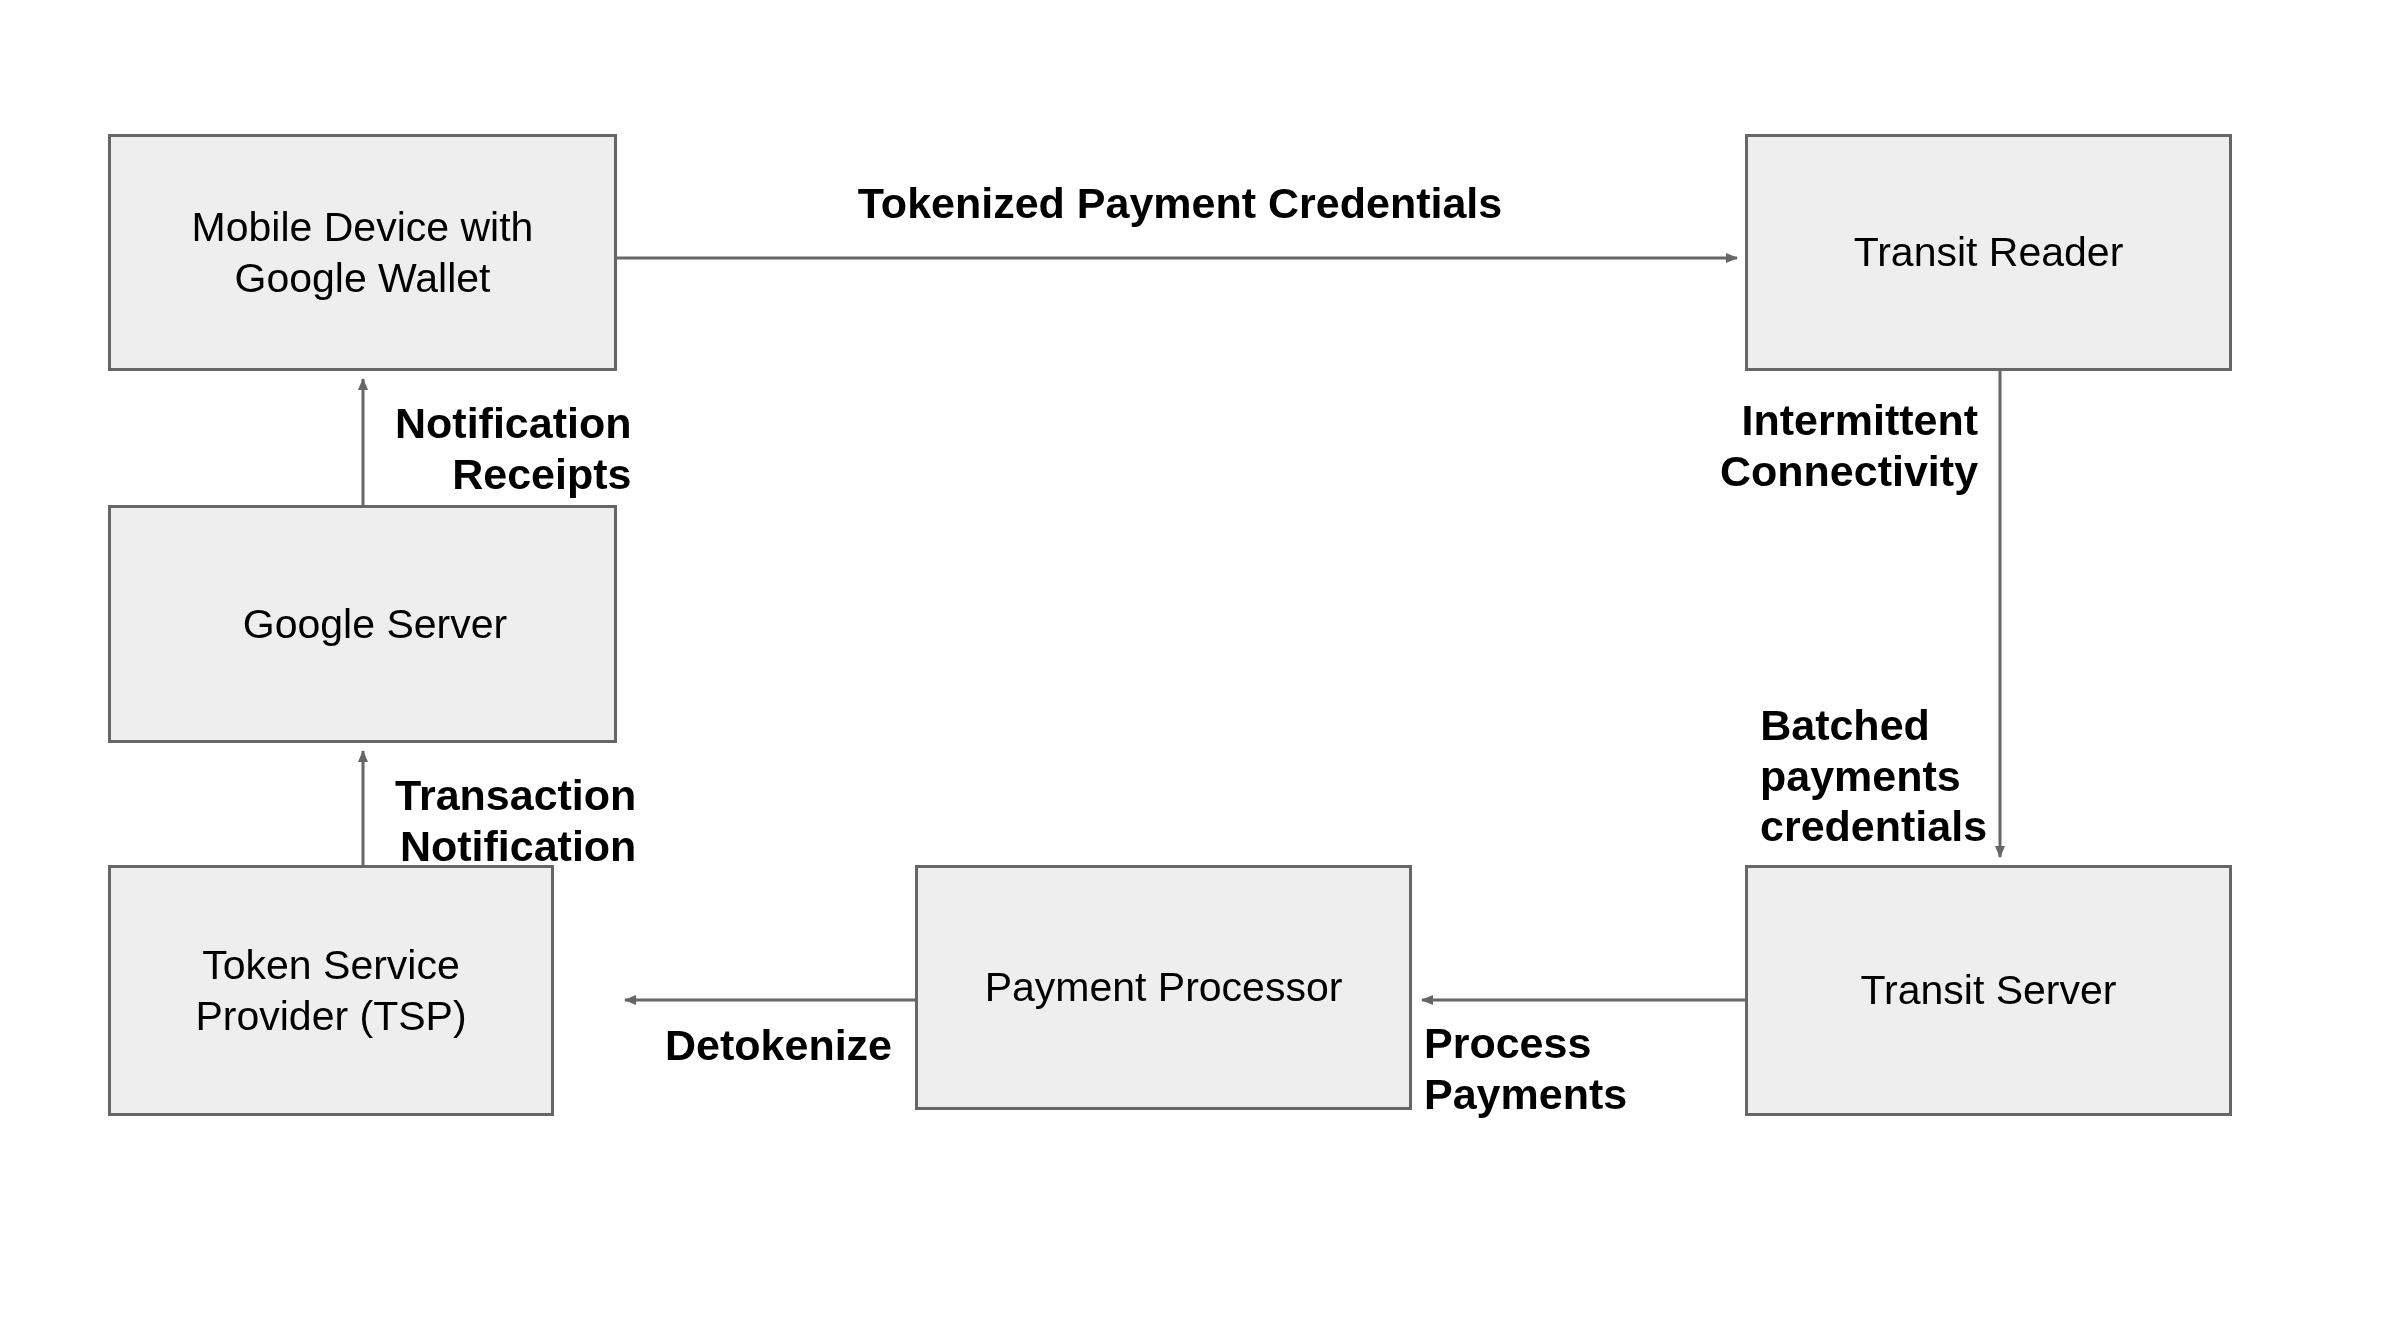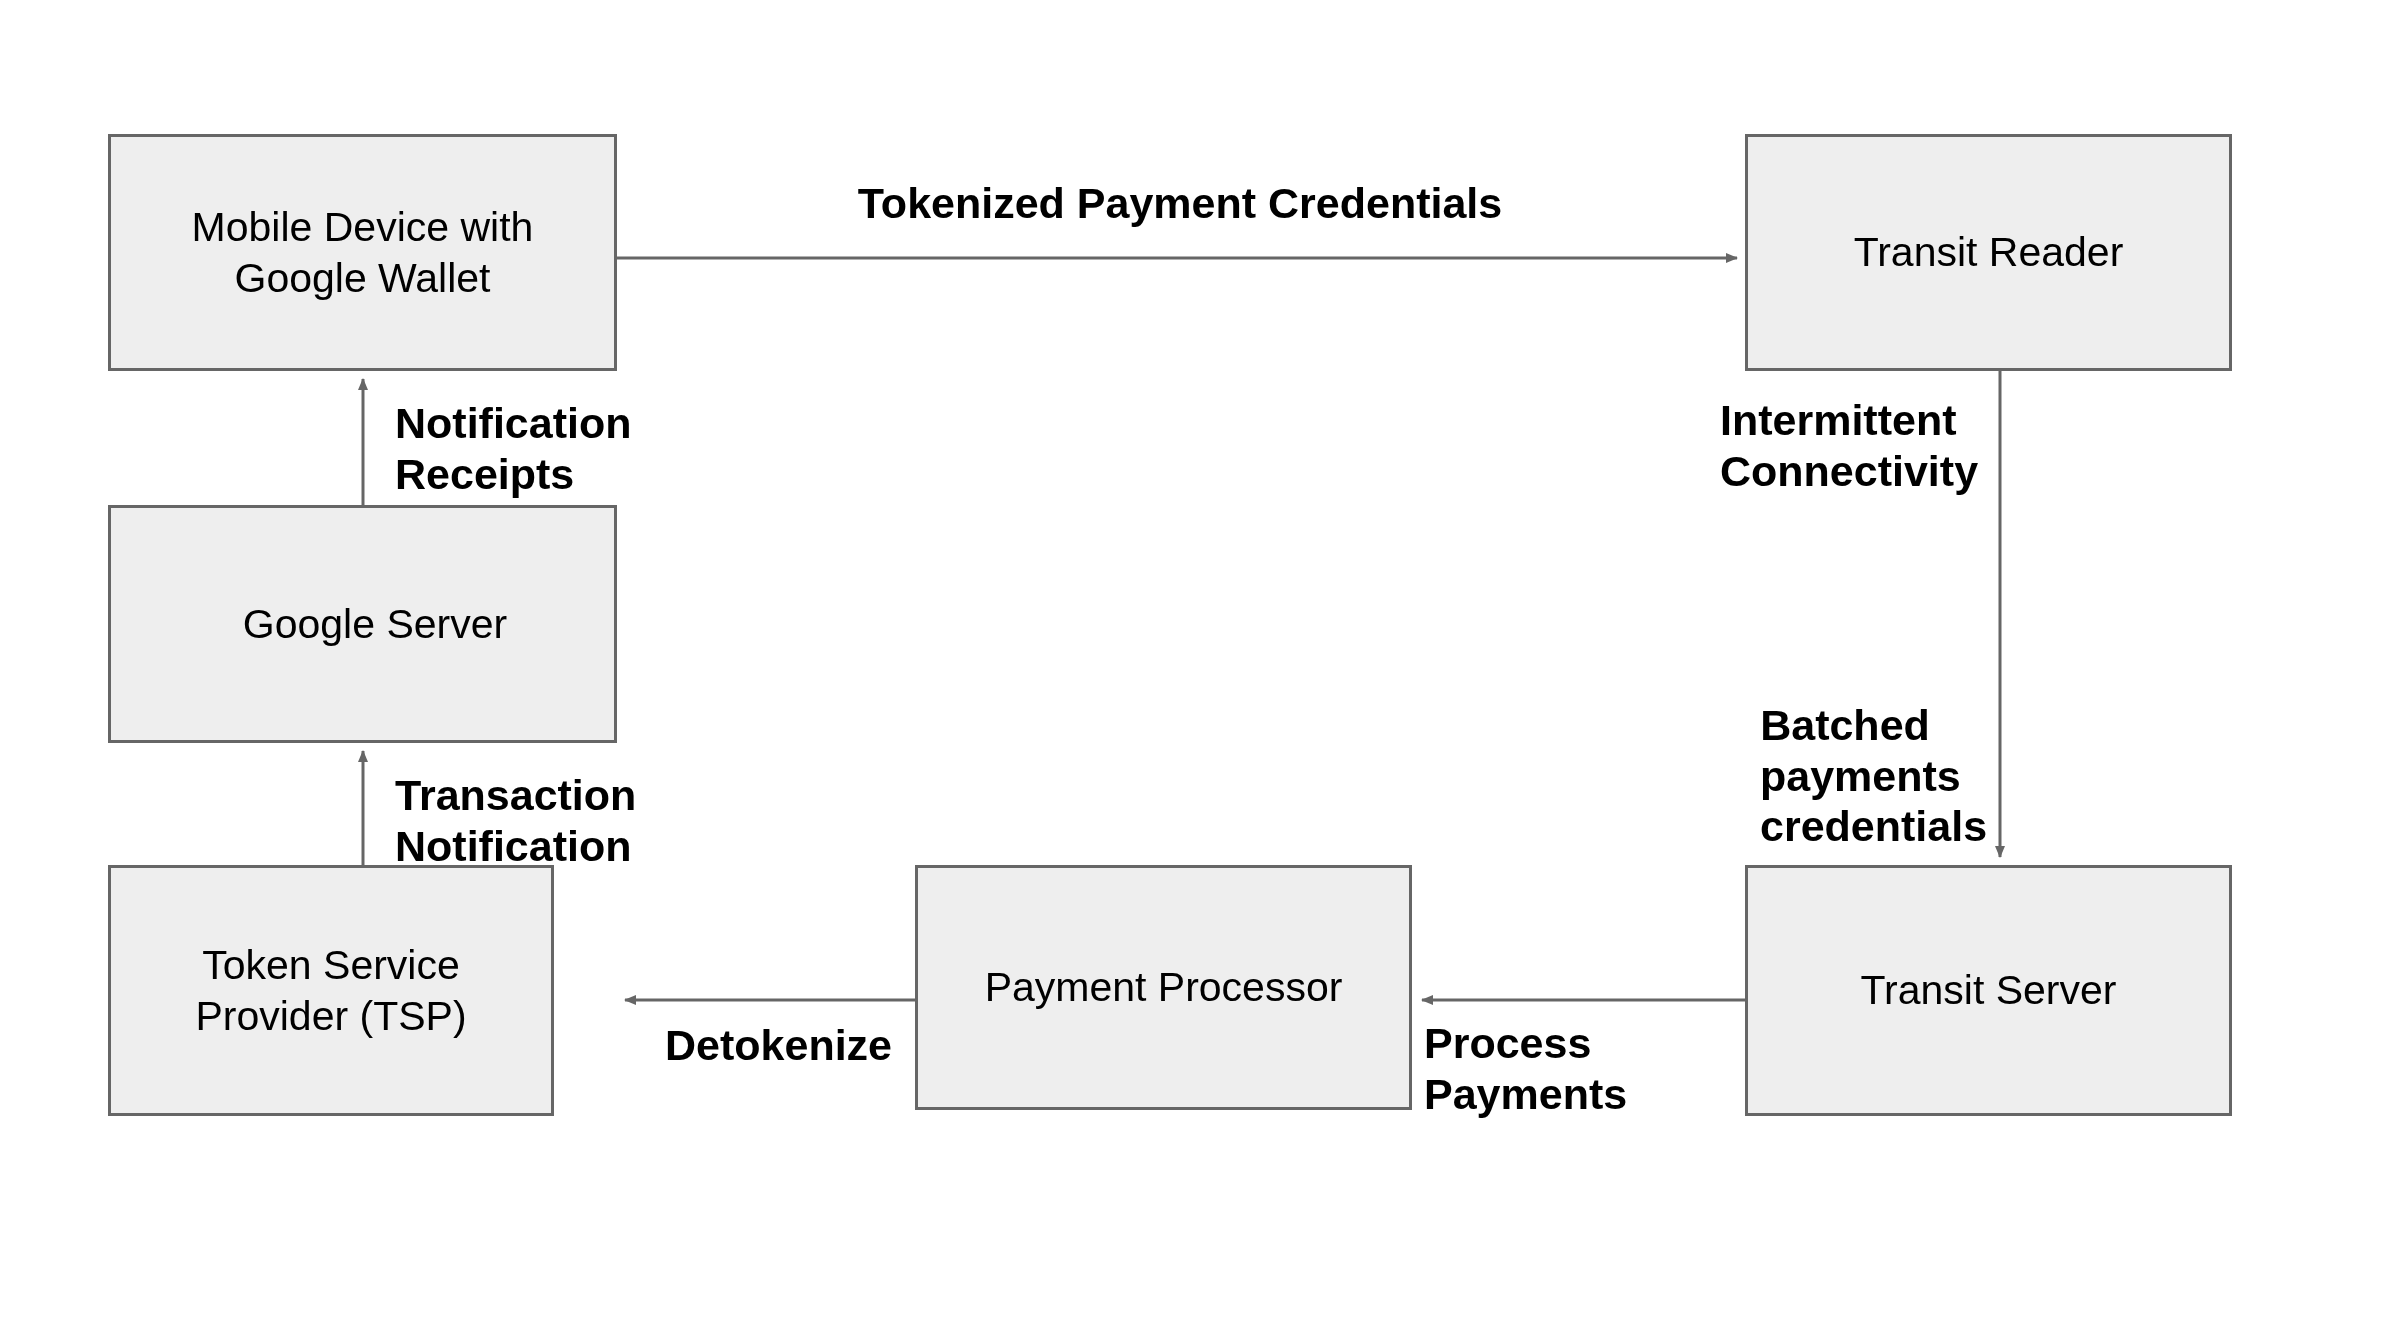--- a/index.html
+++ b/index.html
@@ -48,21 +48,21 @@
     position: absolute;
     font-family: "Liberation Sans", sans-serif;
     font-size: 43px;
     font-weight: bold;
     color: #000000;
     line-height: 1.18;
     white-space: pre-line;
     background: transparent;
   }
   .el-center { text-align: center; transform: translateX(-50%); }
-  .el-left   { text-align: left; }
+  .el-left   { text-align: right; }
 </style>
 </head>
 <body>
 
 <div id="canvas">
 
   <svg id="diagram-svg" viewBox="0 0 2389 1344" xmlns="http://www.w3.org/2000/svg">
     <defs>
       <marker id="arrow-r" markerWidth="14" markerHeight="14" refX="11" refY="5" orient="auto" markerUnits="userSpaceOnUse">
         <path d="M0,0 L12,5 L0,10 z" fill="#666666"></path>

